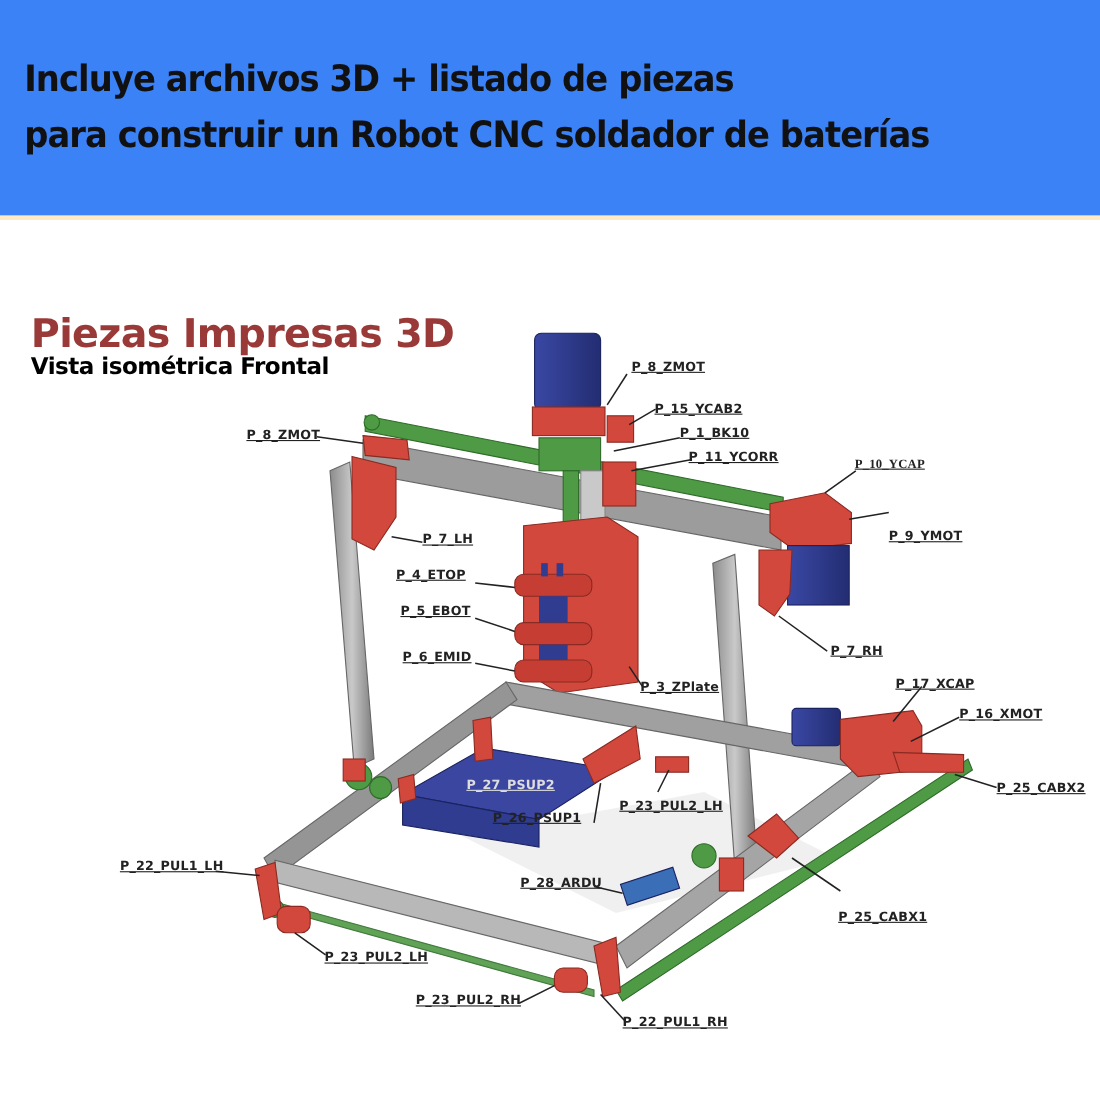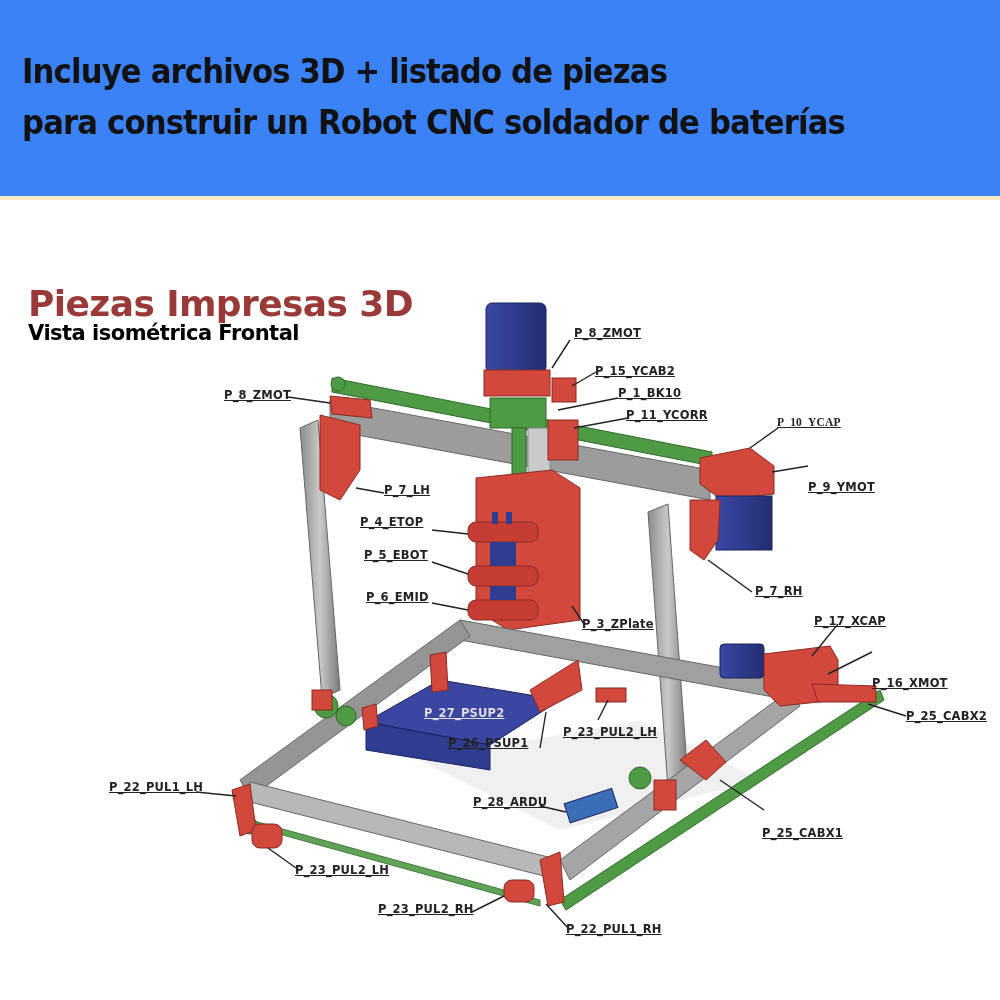--- a/index.html
+++ b/index.html
@@ -163,21 +163,21 @@
 <div class="callout" style="left:777px;top:416px;font-family:Liberation Serif, serif;">P_10_YCAP</div>
 <div class="callout" style="left:808px;top:456px;margin-top:24px;">P_9_YMOT</div>
 <div class="callout" style="left:224px;top:388px;">P_8_ZMOT</div>
 <div class="callout" style="left:384px;top:483px;">P_7_LH</div>
 <div class="callout" style="left:360px;top:515px;">P_4_ETOP</div>
 <div class="callout" style="left:364px;top:548px;">P_5_EBOT</div>
 <div class="callout" style="left:366px;top:590px;">P_6_EMID</div>
 <div class="callout" style="left:582px;top:617px;">P_3_ZPlate</div>
 <div class="callout" style="left:755px;top:584px;">P_7_RH</div>
 <div class="callout" style="left:814px;top:614px;">P_17_XCAP</div>
-<div class="callout" style="left:872px;top:676px;">P_16_XMOT</div>
+<div class="callout" style="left:872px;top:642px;">P_16_XMOT</div>
 <div class="callout" style="left:906px;top:709px;">P_25_CABX2</div>
 <div class="callout" style="left:424px;top:706px;color:#ddd;">P_27_PSUP2</div>
 <div class="callout" style="left:448px;top:736px;text-align:right;">P_26_PSUP1</div>
 <div class="callout" style="left:563px;top:725px;">P_23_PUL2_LH</div>
 <div class="callout" style="left:109px;top:780px;">P_22_PUL1_LH</div>
 <div class="callout" style="left:473px;top:795px;">P_28_ARDU</div>
 <div class="callout" style="left:762px;top:826px;">P_25_CABX1</div>
 <div class="callout" style="left:295px;top:863px;">P_23_PUL2_LH</div>
 <div class="callout" style="left:378px;top:902px;">P_23_PUL2_RH</div>
 <div class="callout" style="left:566px;top:922px;">P_22_PUL1_RH</div>

